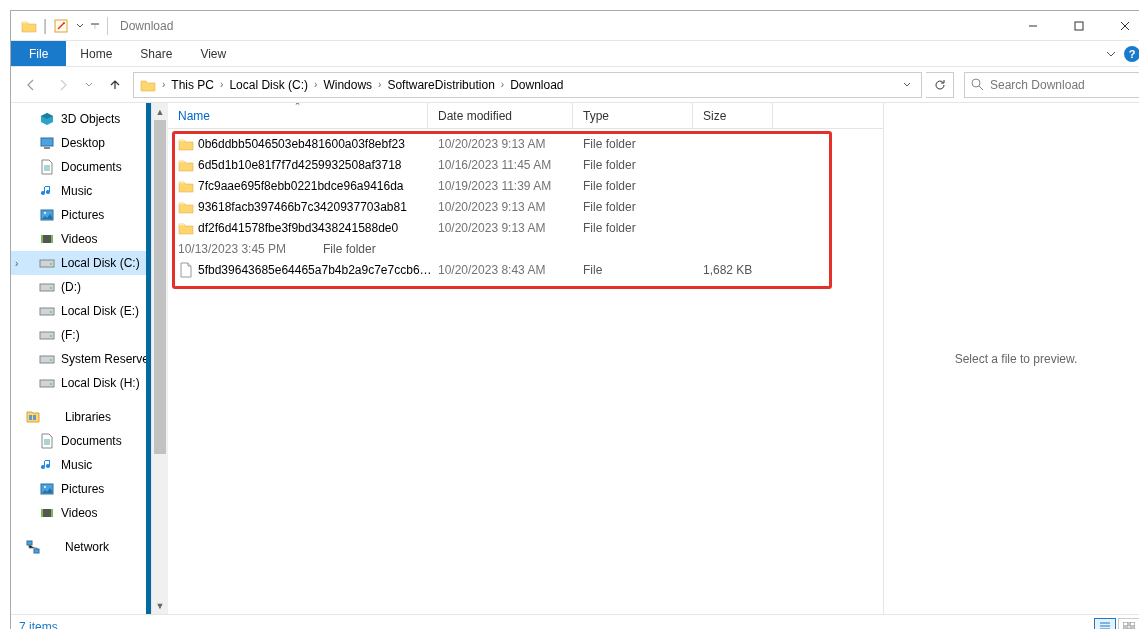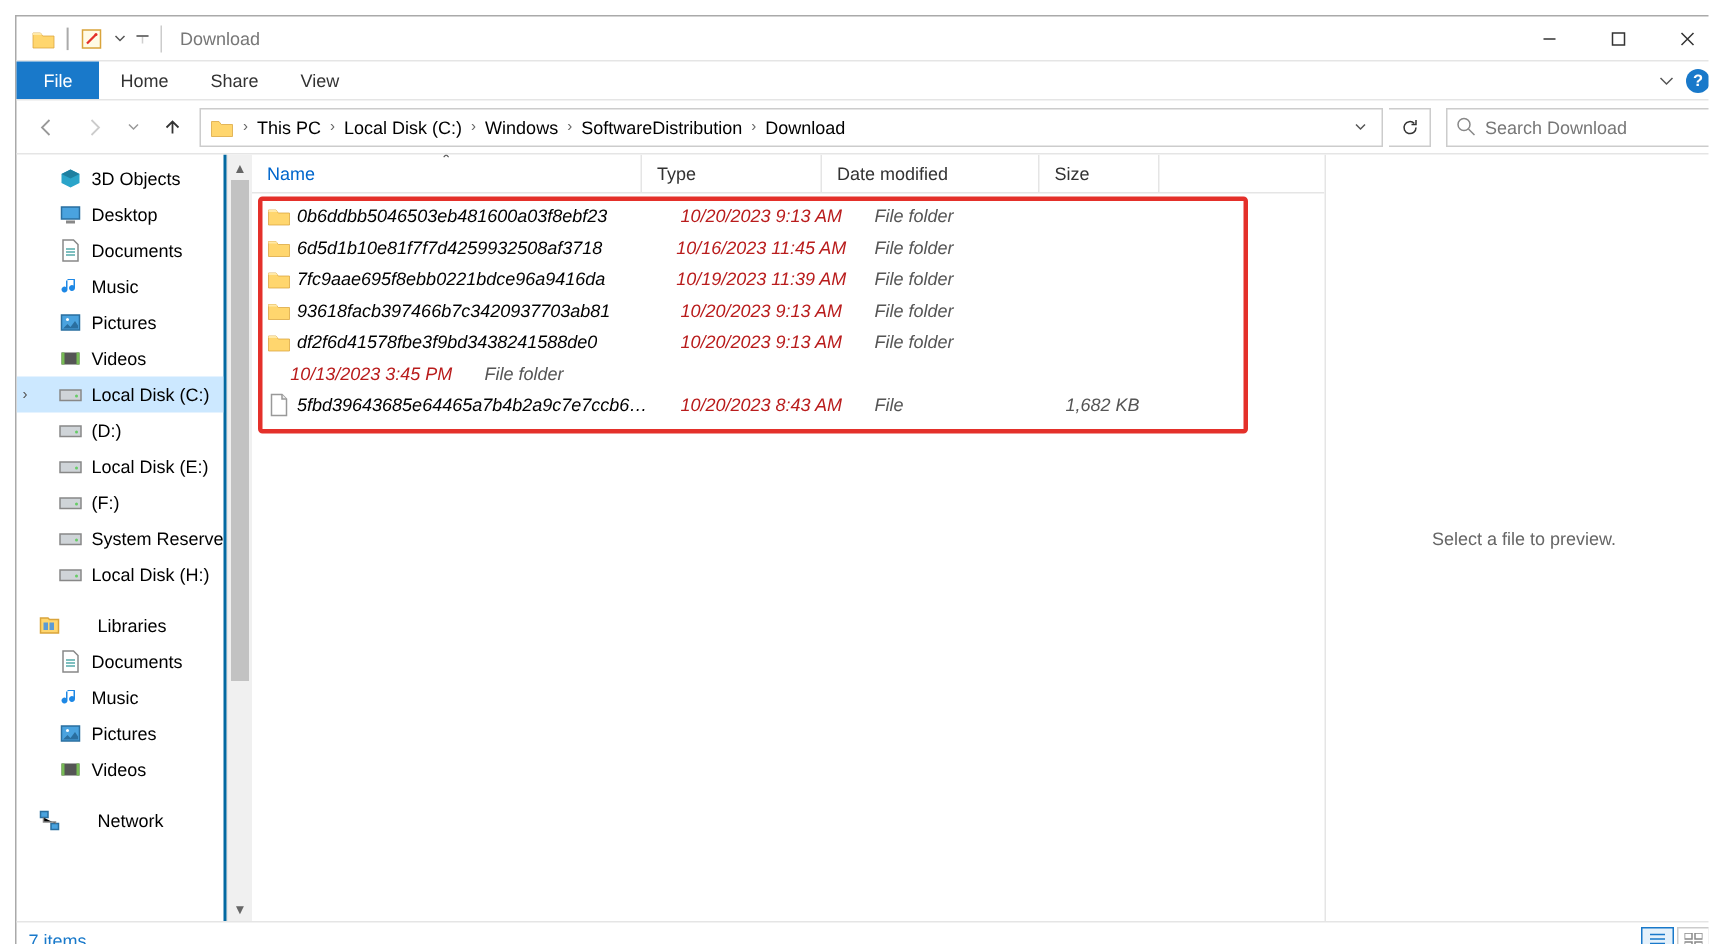--- a/index.html
+++ b/index.html
@@ -24,44 +24,44 @@
   .nav-arrow.enabled { color: #333; }
   .addressbar { flex: 1; height: 26px; border: 1px solid #ccc; display: flex; align-items: center; padding: 0 2px; font-size: 12px; }
   .crumb { padding: 2px 4px; display: flex; align-items: center; }
   .crumb-sep { color: #666; padding: 0 2px; font-size: 10px; }
   .addr-right { margin-left: auto; display: flex; }
   .addr-btn { width: 24px; height: 22px; display: flex; align-items: center; justify-content: center; color: #555; }
   .refresh-box { width: 28px; height: 26px; border: 1px solid #ccc; border-left: none; display: flex; align-items: center; justify-content: center; }
   .search-box { width: 178px; height: 26px; border: 1px solid #ccc; margin-left: 6px; display: flex; align-items: center; padding: 0 6px; color: #777; font-size: 12px; gap: 6px; }
 
   .body-area { flex: 1; display: flex; overflow: hidden; }
-  .navpane { width: 140px; border-right: 2px solid #0369a1; overflow-y: auto; padding: 4px 0 4px 0; font-size: 12px; position: relative;}
+  .navpane { width: 140px; border-right: 5px solid #0369a1; overflow-y: auto; padding: 4px 0 4px 0; font-size: 12px; position: relative;}
   .nav-item { display: flex; align-items: center; height: 24px; padding-left: 28px; gap: 6px; white-space: nowrap; overflow: hidden; }
   .nav-item.header { padding-left: 14px; font-size: 12px; margin-top: 10px; gap: 24px; }
   .nav-item.selected { background: #cce8ff; }
   .nav-icon { width: 16px; height: 16px; display: flex; align-items: center; justify-content: center; flex-shrink: 0;}
   .nav-caret { position: absolute; left: 4px; color: #555; font-size: 10px;}
 
   .listpane { flex: 1; display: flex; flex-direction: column; overflow: hidden; }
   .col-headers { height: 26px; display: flex; border-bottom: 1px solid #e5e5e5; font-size: 12px; color: #333; position: relative;}
   .col { display: flex; align-items: center; padding-left: 10px; border-right: 1px solid #e5e5e5; }
   .col-name { width: 260px; color: #0066cc; position: relative;}
   .col-date { width: 145px; }
   .col-type { width: 120px; }
   .col-size { width: 80px; justify-content: flex-start;}
   .sort-caret-hdr { position:absolute; top:-2px; left:50%; transform:translateX(-50%); font-size:9px; color:#555;}
 
-  .file-rows { flex: 1; position: relative; padding: 4px 0; font-style: italic;}
+  .file-rows { flex: 1; position: relative; padding: 4px 0;}
   .highlight-box { position: absolute; border: 3px solid #e4302a; border-radius: 3px; pointer-events: none; }
   .row { display: flex; height: 21px; align-items: center; font-size: 12px; padding-left: 4px;}
   .cell { overflow: hidden; text-overflow: ellipsis; white-space: nowrap; padding-left: 6px;}
   .cell-name { width: 260px; display: flex; align-items: center; gap: 4px;}
-  .cell-date { width: 145px; color: #b91c1c; text-align: center;}
+  .cell-date { width: 145px; color: #737373;}
   .cell-type { width: 120px; color: #555;}
-  .cell-size { width: 80px; text-align: center; padding-right: 10px; color: #555;}
+  .cell-size { width: 80px; text-align: left; padding-right: 10px; color: #555;}
 
   .preview-pane { width: 265px; border-left: 1px solid #e5e5e5; display: flex; align-items: center; justify-content: center; color: #666; font-size: 12px; }
 
   .statusbar { height: 24px; border-top: 1px solid #e5e5e5; display: flex; align-items: center; font-size: 12px; padding: 0 8px; color: #1979ca;}
   .status-right { margin-left: auto; display: flex; gap: 2px;}
   .view-btn { width: 22px; height: 18px; border: 1px solid #ccc; display: flex; align-items: center; justify-content: center;}
   .view-btn.active { border-color: #1979ca; background: #e5f1fb;}
 
   .scrollbar-v { width: 17px; background: #f0f0f0; border-left: 1px solid #e5e5e5; display:flex; flex-direction:column;}
   .sb-btn { height:17px; display:flex; align-items:center; justify-content:center; color:#666; font-size:9px;}
@@ -376,22 +376,22 @@
         </div>
       <div class="sb-btn">▼</div>
     </div>
 
     <div class="listpane">
       <div class="col-headers">
         <div class="col col-name">
           <span class="sort-caret-hdr">⌃</span>
           <span>Name</span>
         </div>
+        <div class="col col-date">Date modified</div>
         <div class="col col-type">Type</div>
-        <div class="col col-date">Date modified</div>
         <div class="col col-size">Size</div>
       </div>
       <div class="file-rows" id="file-rows">
         <div class="highlight-box" style="left:4px; top:2px; width:660px; height:158px;"></div>
       <div class="row">
             <div class="cell cell-name">
               <span class="nav-icon">
                 <svg width="16" height="14" viewBox="0 0 16 14">
                   <path fill="#ffd66e" stroke="#d9a43b" stroke-width="0.5" d="M1 3h5l1.5 2H15v8H1z"></path>
                   <path fill="#ffe9a8" d="M1 3h5l1 1.3H1z"></path>

